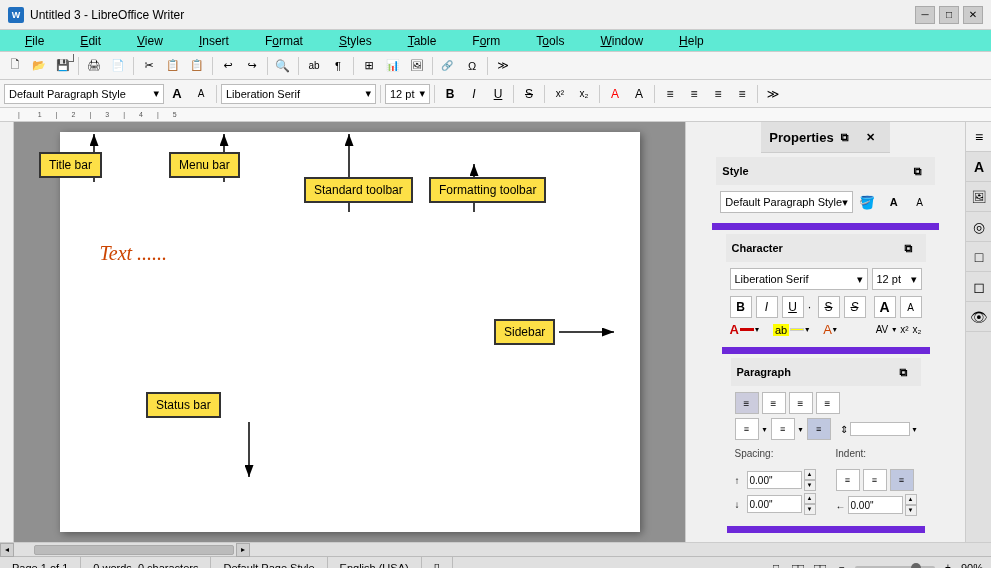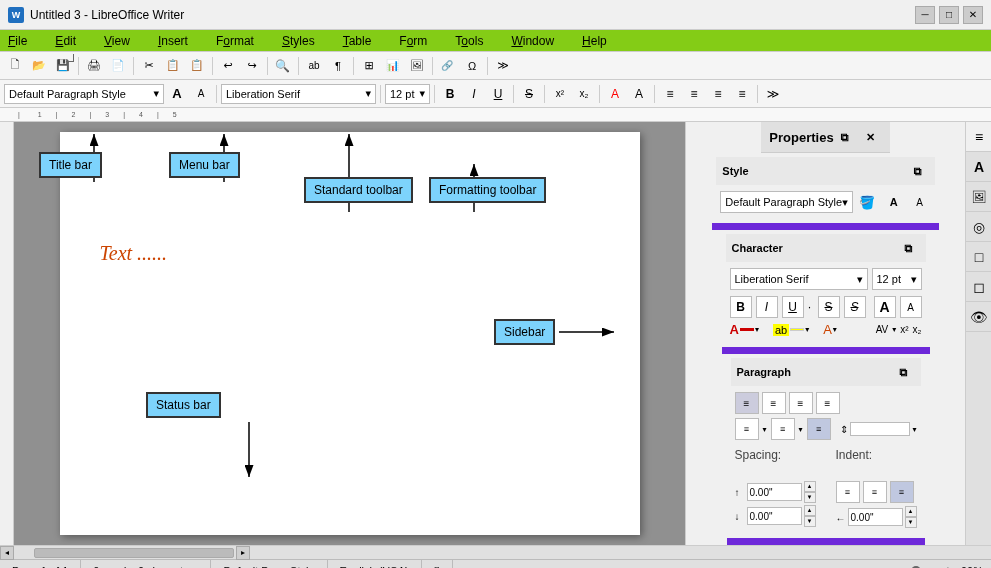--- a/index.html
+++ b/index.html
@@ -16,27 +16,27 @@
       justify-content: space-between;
     }
     .title-bar-left { display: flex; align-items: center; gap: 6px; }
     .title-bar-icon { width: 16px; height: 16px; background: #1f6fbf; border-radius: 2px; display: flex; align-items: center; justify-content: center; color: white; font-size: 9px; font-weight: bold; }
     .title-bar-text { font-size: 12px; color: #000; }
     .title-bar-controls { display: flex; gap: 4px; }
     .title-bar-btn { width: 20px; height: 18px; background: #ccc; border: 1px solid #aaa; display: flex; align-items: center; justify-content: center; font-size: 10px; cursor: pointer; }
 
     
     .menu-bar {
-      background: #84cc16;
+      background: #5eead4;
       height: 22px;
       display: flex;
       align-items: center;
-      padding: 0 0;
+      padding: 0 17px;
       border-bottom: 1px solid #ccc;
-      gap: 12px;
+      gap: 20px;
     }
     .menu-item {
       padding: 2px 8px;
       cursor: pointer;
       font-size: 12px;
       border-radius: 2px;
     }
     .menu-item span.underline { text-decoration: underline; }
 
     
@@ -124,21 +124,21 @@
       height: 16px;
       background: #ff6600;
       display: inline-block;
       animation: blink 1s step-end infinite;
     }
     @keyframes blink { 0%,100%{opacity:1} 50%{opacity:0} }
 
     
     .annotation-box {
       position: absolute;
-      background: #7dd3fc;
+      background: #fde047;
       border: 2px solid #333;
       padding: 4px 8px;
       font-size: 12px;
       font-weight: normal;
       white-space: nowrap;
     }
 
     
     .arrows-overlay {
       position: absolute;
@@ -210,21 +210,21 @@
     .color-btn { display: flex; align-items: center; gap: 1px; cursor: pointer; }
 
     .paragraph-section { }
     .para-align-row { display: flex; align-items: center; gap: 3px; margin-bottom: 4px; }
     .para-btn { width: 24px; height: 22px; border: 1px solid #bbb; background: white; display: flex; align-items: center; justify-content: center; cursor: pointer; font-size: 10px; }
     .para-btn.active { background: #ccd; }
     .para-list-row { display: flex; align-items: center; gap: 3px; margin-bottom: 4px; }
 
     .spacing-indent { display: flex; gap: 20px; padding: 4px 0; }
     .spacing-block, .indent-block { flex: 1; }
-    .label-small { font-size: 12px; color: #444; margin-bottom: 19px; }
+    .label-small { font-size: 10px; color: #444; margin-bottom: 10px; }
 
     .spinbox-row { display: flex; align-items: center; gap: 2px; margin-top: 2px; }
     .spinbox-label { font-size: 10px; width: 10px; }
     .spinbox { height: 18px; width: 55px; border: 1px solid #bbb; background: white; font-size: 10px; padding: 0 2px; display: flex; align-items: center; justify-content: space-between; }
     .spinbox-arrows { display: flex; flex-direction: column; }
     .spinbox-arrow { font-size: 6px; line-height: 9px; border: 1px solid #bbb; background: #f0f0f0; width: 12px; cursor: pointer; text-align: center; }
 
     
     .sidebar-tabs {
       display: flex;

